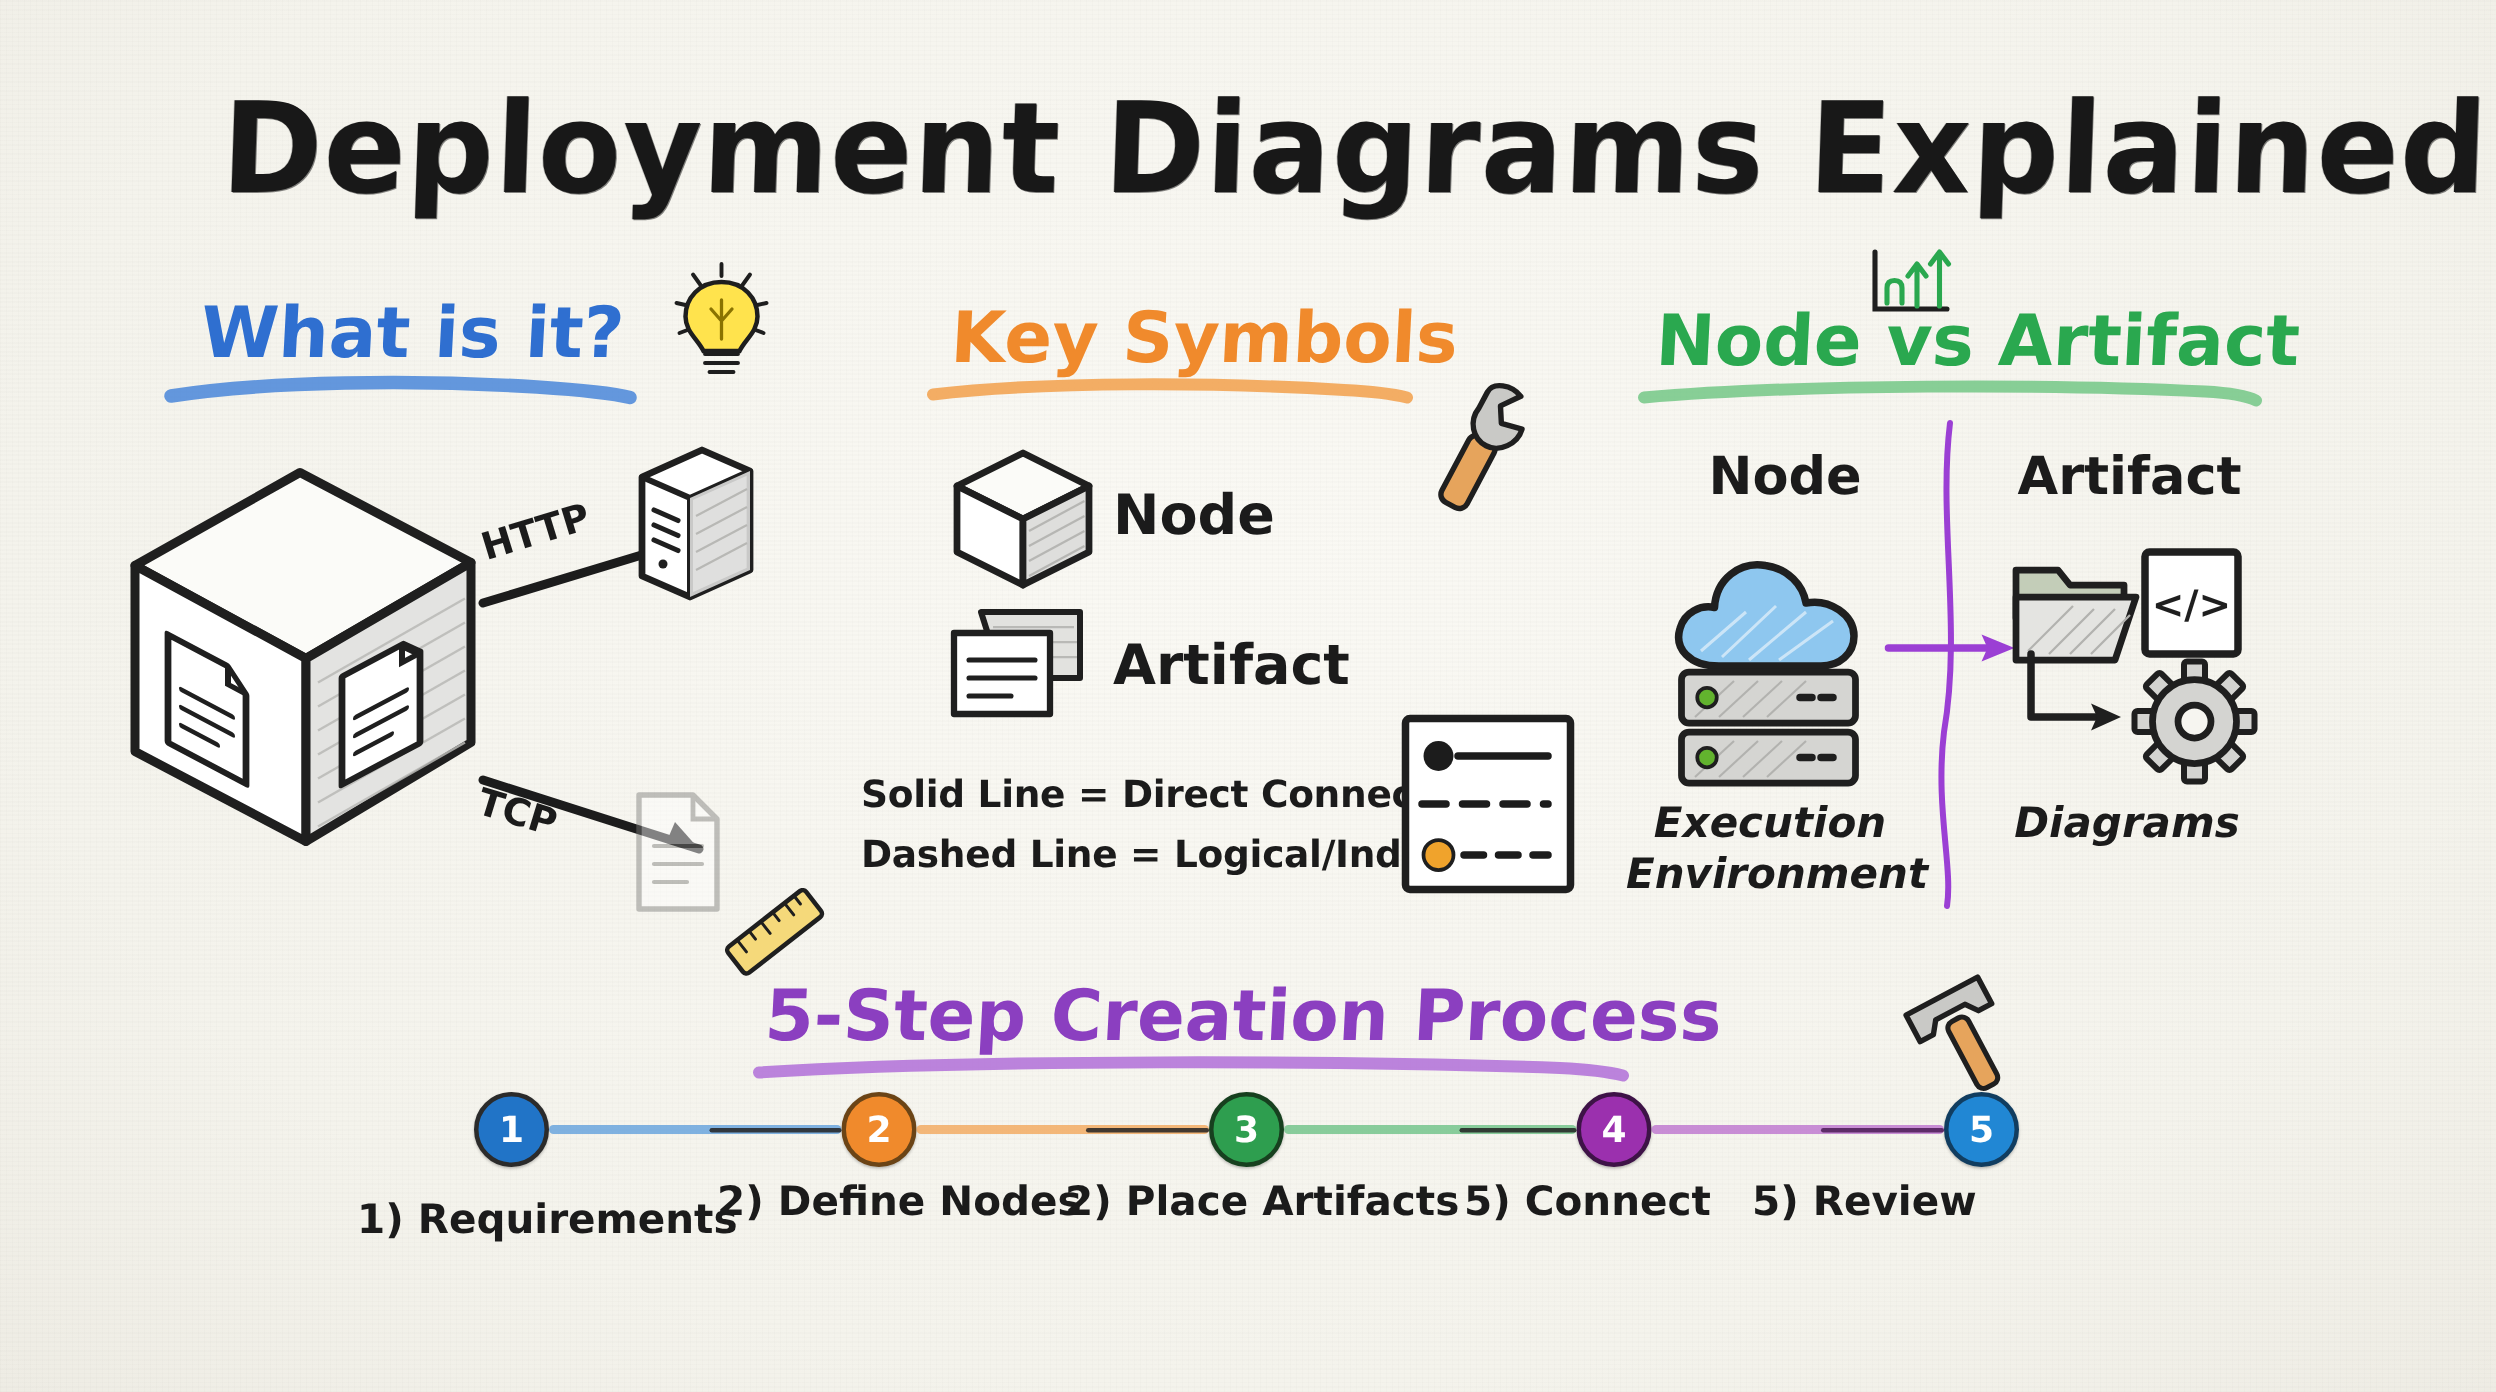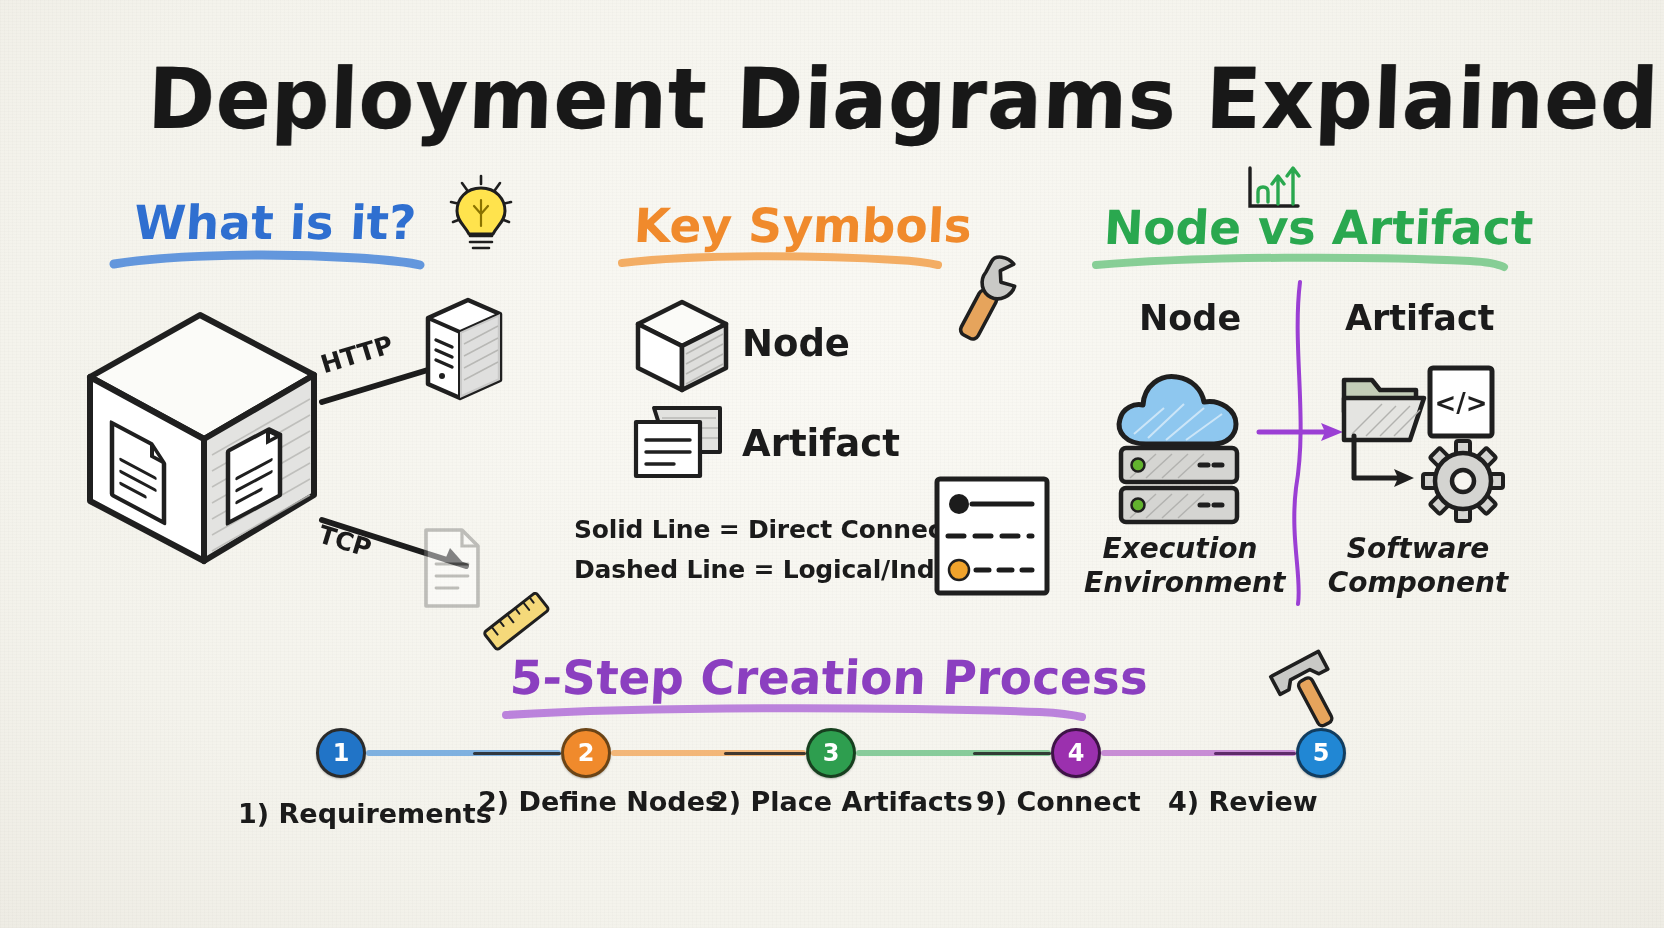--- a/index.html
+++ b/index.html
@@ -349,22 +349,21 @@
         <rect x="-7" y="-40" width="14" height="16" rx="2" transform="rotate(45)"></rect>
         <rect x="-7" y="24" width="14" height="16" rx="2" transform="rotate(45)"></rect>
         <rect x="-40" y="-7" width="16" height="14" rx="2" transform="rotate(45)"></rect>
         <rect x="24" y="-7" width="16" height="14" rx="2" transform="rotate(45)"></rect>
       </g>
       <circle cx="0" cy="0" r="28" fill="#d4d4d1" stroke="#1f1f1f" stroke-width="4.5"></circle>
       <circle cx="0" cy="0" r="11" fill="#f6f5f0" stroke="#1f1f1f" stroke-width="4.5"></circle>
     </g>
   </svg>
 
-  <div class="abs body-text cap-label" style="left:1318px; top:532px; width:200px;">Software</div>
-  <div class="abs body-text cap-label" style="left:1318px; top:566px; width:200px;">Component</div>
+  <div class="abs body-text cap-label" style="left:1318px; top:532px; width:200px;">Diagrams</div>
 
   <div class="abs section-head head-purple" style="left:510px; top:650px;">5-Step Creation Process</div>
   <svg class="abs" style="left:500px; top:700px;" width="590" height="24">
     <path d="M6 15 C 150 6, 400 7, 540 12 C 560 13, 574 15, 582 17" stroke="#b06fd8" stroke-width="8" fill="none" stroke-linecap="round" opacity="0.85"></path>
   </svg>
 
   <svg class="abs" style="left:1268px; top:648px;" width="84" height="86">
     <g transform="rotate(-28 42 43)">
       <rect x="34" y="30" width="15" height="50" rx="5" fill="#e6a45c" stroke="#1f1f1f" stroke-width="3.4"></rect>
       <path d="M14 12 L68 12 L68 32 L58 32 L52 24 L30 24 L24 32 L14 32 Z" fill="#c9c9c6" stroke="#1f1f1f" stroke-width="3.6" stroke-linejoin="round"></path>
@@ -401,16 +400,16 @@
       <div class="step-conn-dark" style="position:absolute; left:58%; right:0; top:3px; background:#4a1a55;"></div>
     </div>
     <div class="step-dot" style="background:#2187d4; border-color:#113d60;">
       <span>5</span>
     </div>
   </div>
 
   <div class="abs body-text step-label" style="left:238px; top:786px;margin-top:12px;">1) Requirements</div>
   <div class="abs body-text step-label" style="left:478px; top:786px;text-align:right;">2) Define Nodes</div>
   <div class="abs body-text step-label" style="left:710px; top:786px;">2) Place Artifacts</div>
-  <div class="abs body-text step-label" style="left:976px; top:786px;">9) Connect</div>
-  <div class="abs body-text step-label" style="left:1168px; top:786px;">4) Review</div>
+  <div class="abs body-text step-label" style="left:976px; top:786px;">5) Connect</div>
+  <div class="abs body-text step-label" style="left:1168px; top:786px;">5) Review</div>
 
 </div>
 
 </body></html>

